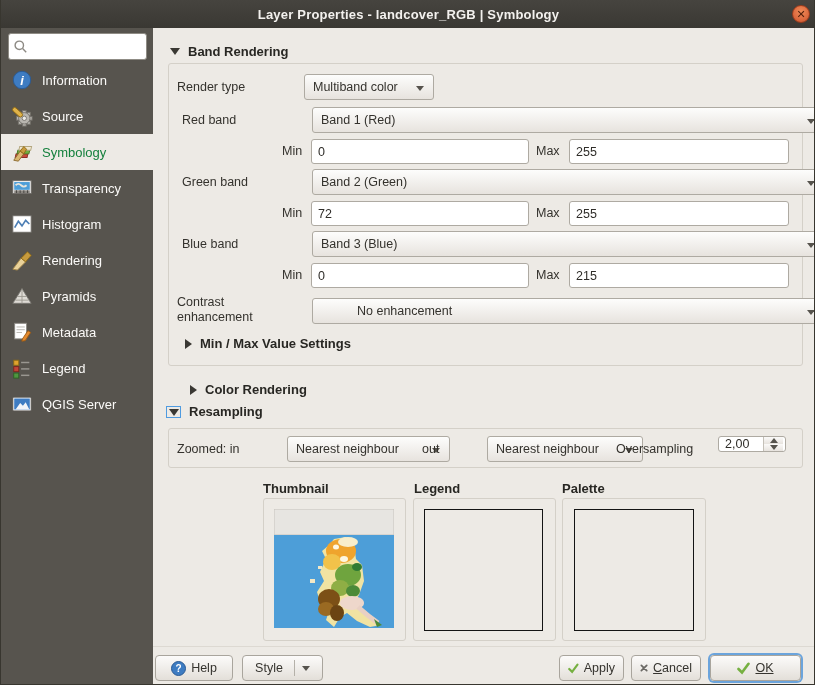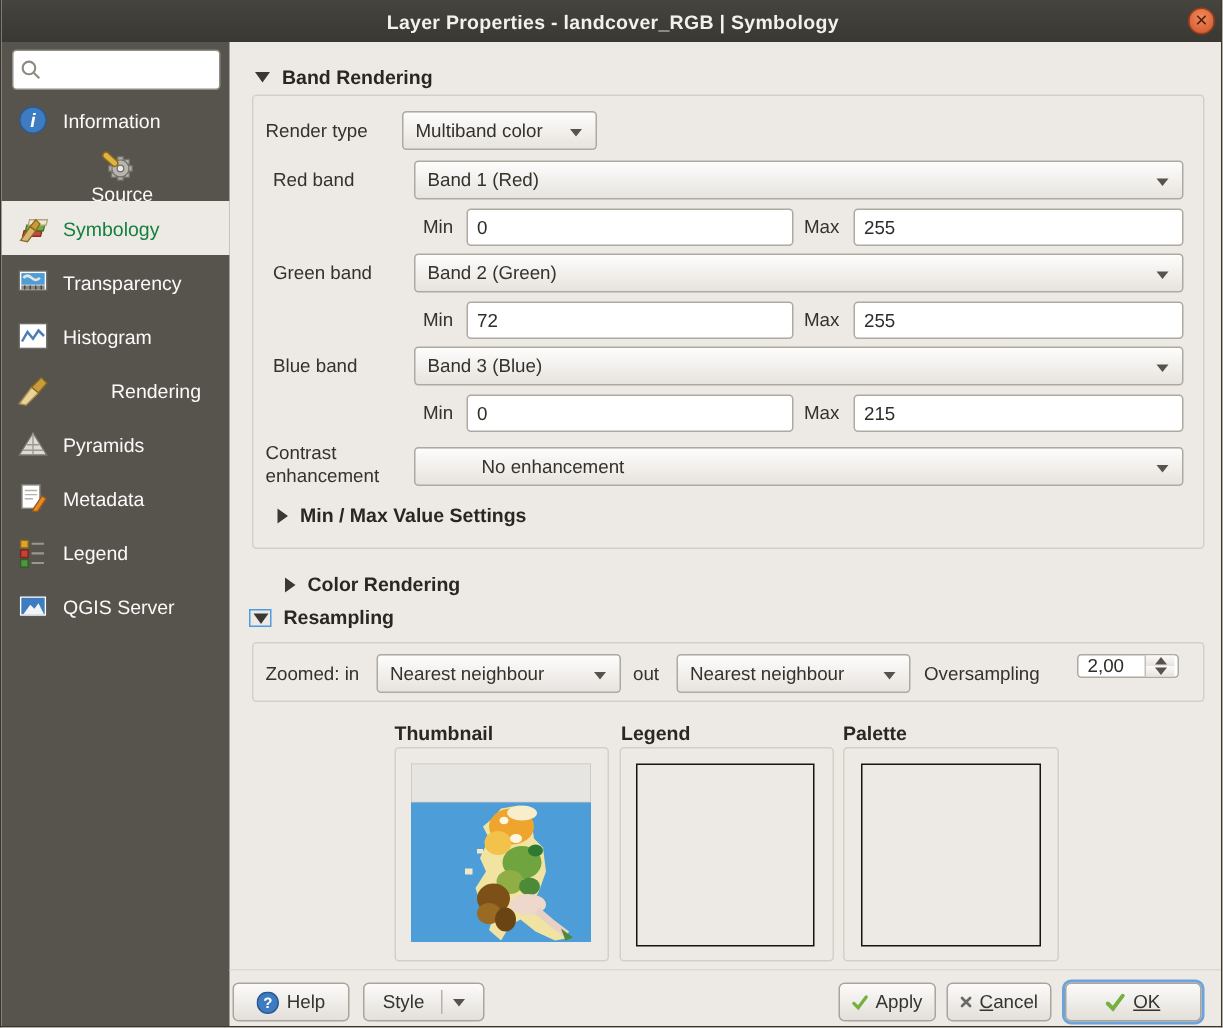--- a/index.html
+++ b/index.html
@@ -25,21 +25,21 @@
   .side-item.selected{background:#edeae5;color:#15803d;}
   
   .lbl{position:absolute;font-size:12.5px;color:#34322d;line-height:15px;white-space:nowrap;}
   .bhead{position:absolute;display:flex;align-items:center;gap:8px;font-size:13px;font-weight:bold;color:#282723;}
   .tri-down{width:0;height:0;border-left:5px solid transparent;border-right:5px solid transparent;border-top:7px solid #3a3833;}
   .tri-right{width:0;height:0;border-top:5px solid transparent;border-bottom:5px solid transparent;border-left:7px solid #3a3833;}
   .focusbox{border:1px solid #4f9be0;padding:2px 1px 1px 2px;display:flex;align-items:center;justify-content:center;}
   .frame{position:absolute;border:1px solid #d4d0c8;border-radius:3px;}
   .combo{position:absolute;height:26px;background:linear-gradient(#fdfdfc,#e7e3de);
     border:1px solid #aeaaa2;border-radius:3px;display:flex;align-items:center;padding:0 24px 0 8px;
-    font-size:12.5px;color:#34322d;}
+    font-size:12.5px;color:#34322d;margin-left:36px;}
   .combo .arrow{position:absolute;right:9px;top:11px;width:0;height:0;
     border-left:4px solid transparent;border-right:4px solid transparent;border-top:5px solid #56534d;}
   .tinput{position:absolute;height:25px;background:#fff;border:1px solid #aeaaa2;border-radius:3px;
     padding:0 6px;font-size:12.5px;color:#2f2d29;outline:none;}
   .spin{position:absolute;height:16px;background:#fff;border:1px solid #aeaaa2;border-radius:3px;display:flex;}
   .spin input{border:0;outline:0;width:44px;font-size:12.5px;padding-left:6px;background:transparent;color:#2f2d29;}
   .spin .btns{width:20px;border-left:1px solid #c4c0b8;display:flex;flex-direction:column;}
   .spin .sb{flex:1;display:flex;align-items:center;justify-content:center;background:linear-gradient(#fbfaf9,#e7e3de);}
   .spin .sb.up span{width:0;height:0;border-left:4px solid transparent;border-right:4px solid transparent;border-bottom:5px solid #56534d;}
   .spin .sb.dn span{width:0;height:0;border-left:4px solid transparent;border-right:4px solid transparent;border-top:5px solid #56534d;}
@@ -78,21 +78,21 @@
     <div class="side-item" style="top:34px;">
       <span class="ic">
         <svg width="22" height="22" viewBox="0 0 24 24">
             <circle cx="12" cy="12" r="9.5" fill="#3e7cc2" stroke="#2a5a94"></circle>
             <text x="12" y="17" font-size="14" font-style="italic" font-weight="bold" font-family="serif" fill="#fff" text-anchor="middle">i</text>
           </svg>
       </span>
       <span>Information</span>
     </div>
 
-    <div class="side-item" style="top:70px;flex-direction:column;">
+    <div class="side-item" style="top:70px;">
       <span class="ic">
         <svg width="22" height="22" viewBox="0 0 24 24">
           <g fill="#b9b6b0" stroke="#75726c">
               <rect x="12.5" y="6" width="4" height="4"></rect>
               <rect x="12.5" y="19" width="4" height="4"></rect>
               <rect x="6" y="12.5" width="4" height="4"></rect>
               <rect x="19" y="12.5" width="4" height="4"></rect>
               <rect x="8" y="8" width="3.4" height="3.4"></rect>
               <rect x="17.6" y="8" width="3.4" height="3.4"></rect>
               <rect x="8" y="17.6" width="3.4" height="3.4"></rect>
@@ -142,21 +142,21 @@
     <div class="side-item" style="top:178px;">
       <span class="ic">
         <svg width="22" height="22" viewBox="0 0 24 24">
           <rect x="2" y="3" width="20" height="18" fill="#fff" stroke="#6e6b66"></rect>
           <polyline points="4,16 8,9 12,14 16,8 20,12" fill="none" stroke="#4d7fb5" stroke-width="1.8"></polyline>
         </svg>
       </span>
       <span>Histogram</span>
     </div>
 
-    <div class="side-item" style="top:214px;gap:32px;">
+    <div class="side-item" style="top:214px;">
       <span class="ic">
         <svg width="22" height="22" viewBox="0 0 24 24">
           <path d="M2,22 L11,10 L16,14 L7,23 Z" fill="#e9d29a" stroke="#a98a4a"></path>
           <path d="M11,10 L18,3 L22,7 L16,14 Z" fill="#c79b3e" stroke="#8f6a14"></path>
         </svg>
       </span>
       <span>Rendering</span>
     </div>
 
     <div class="side-item" style="top:250px;">

